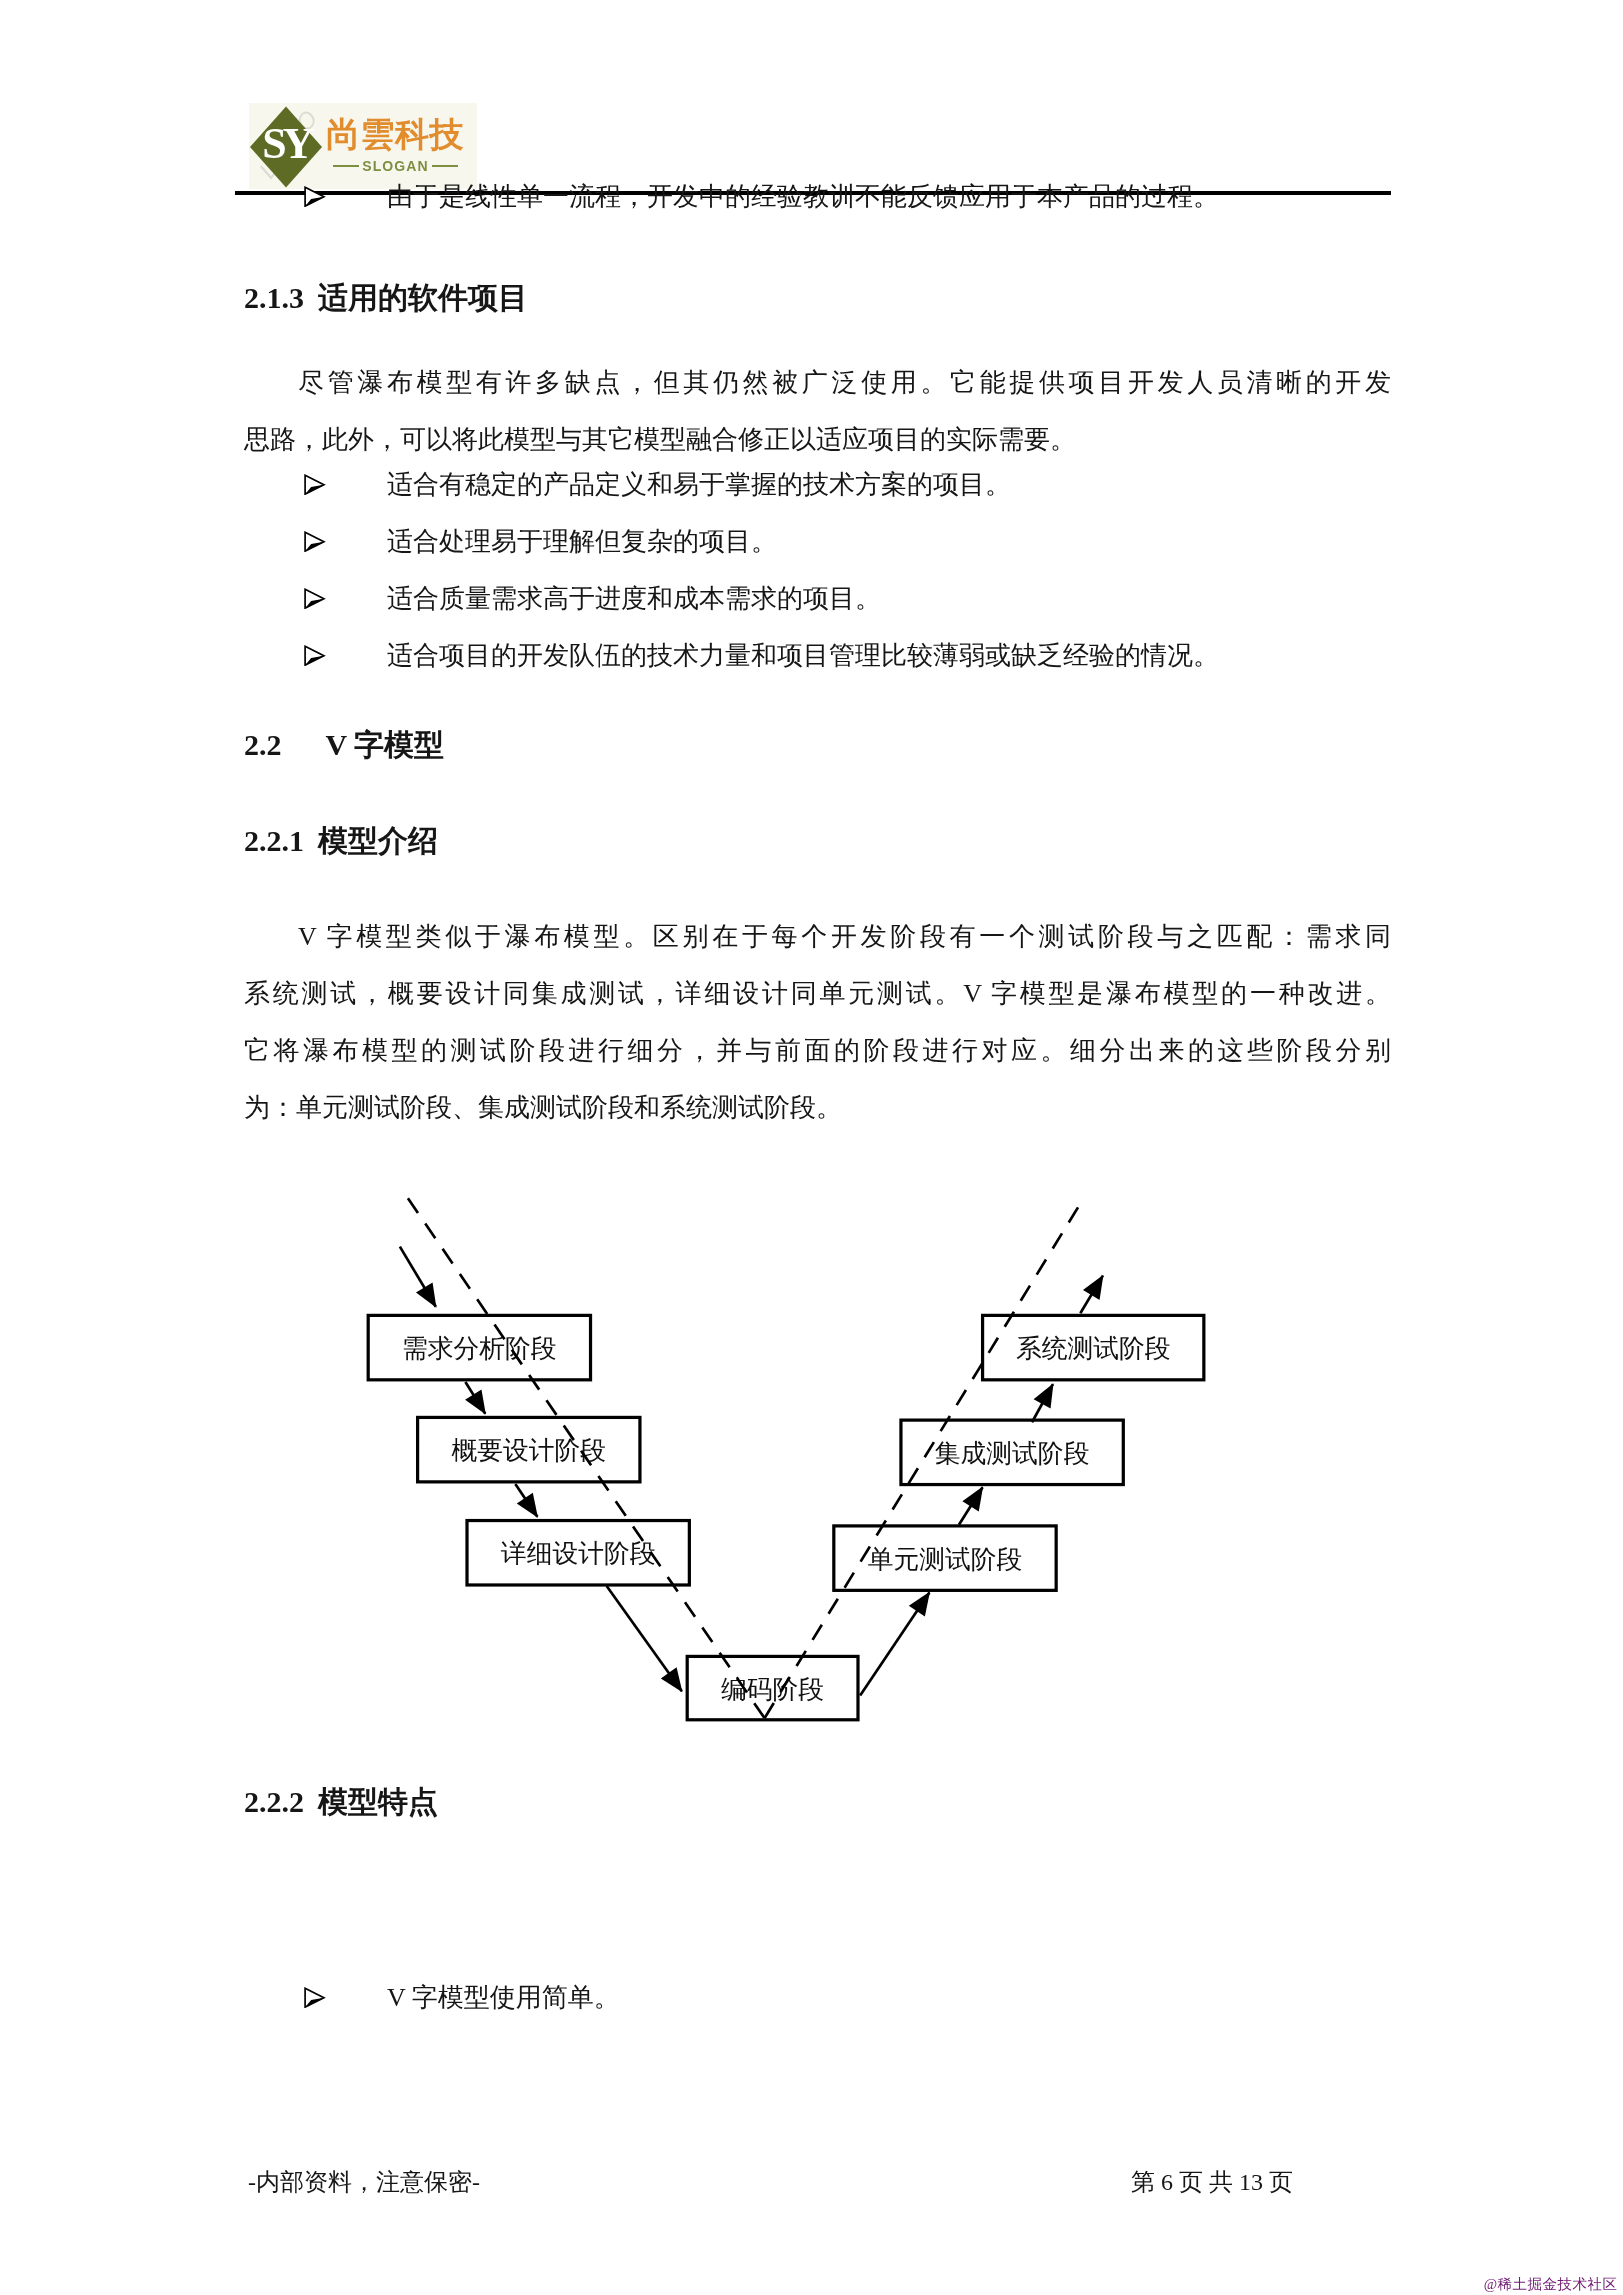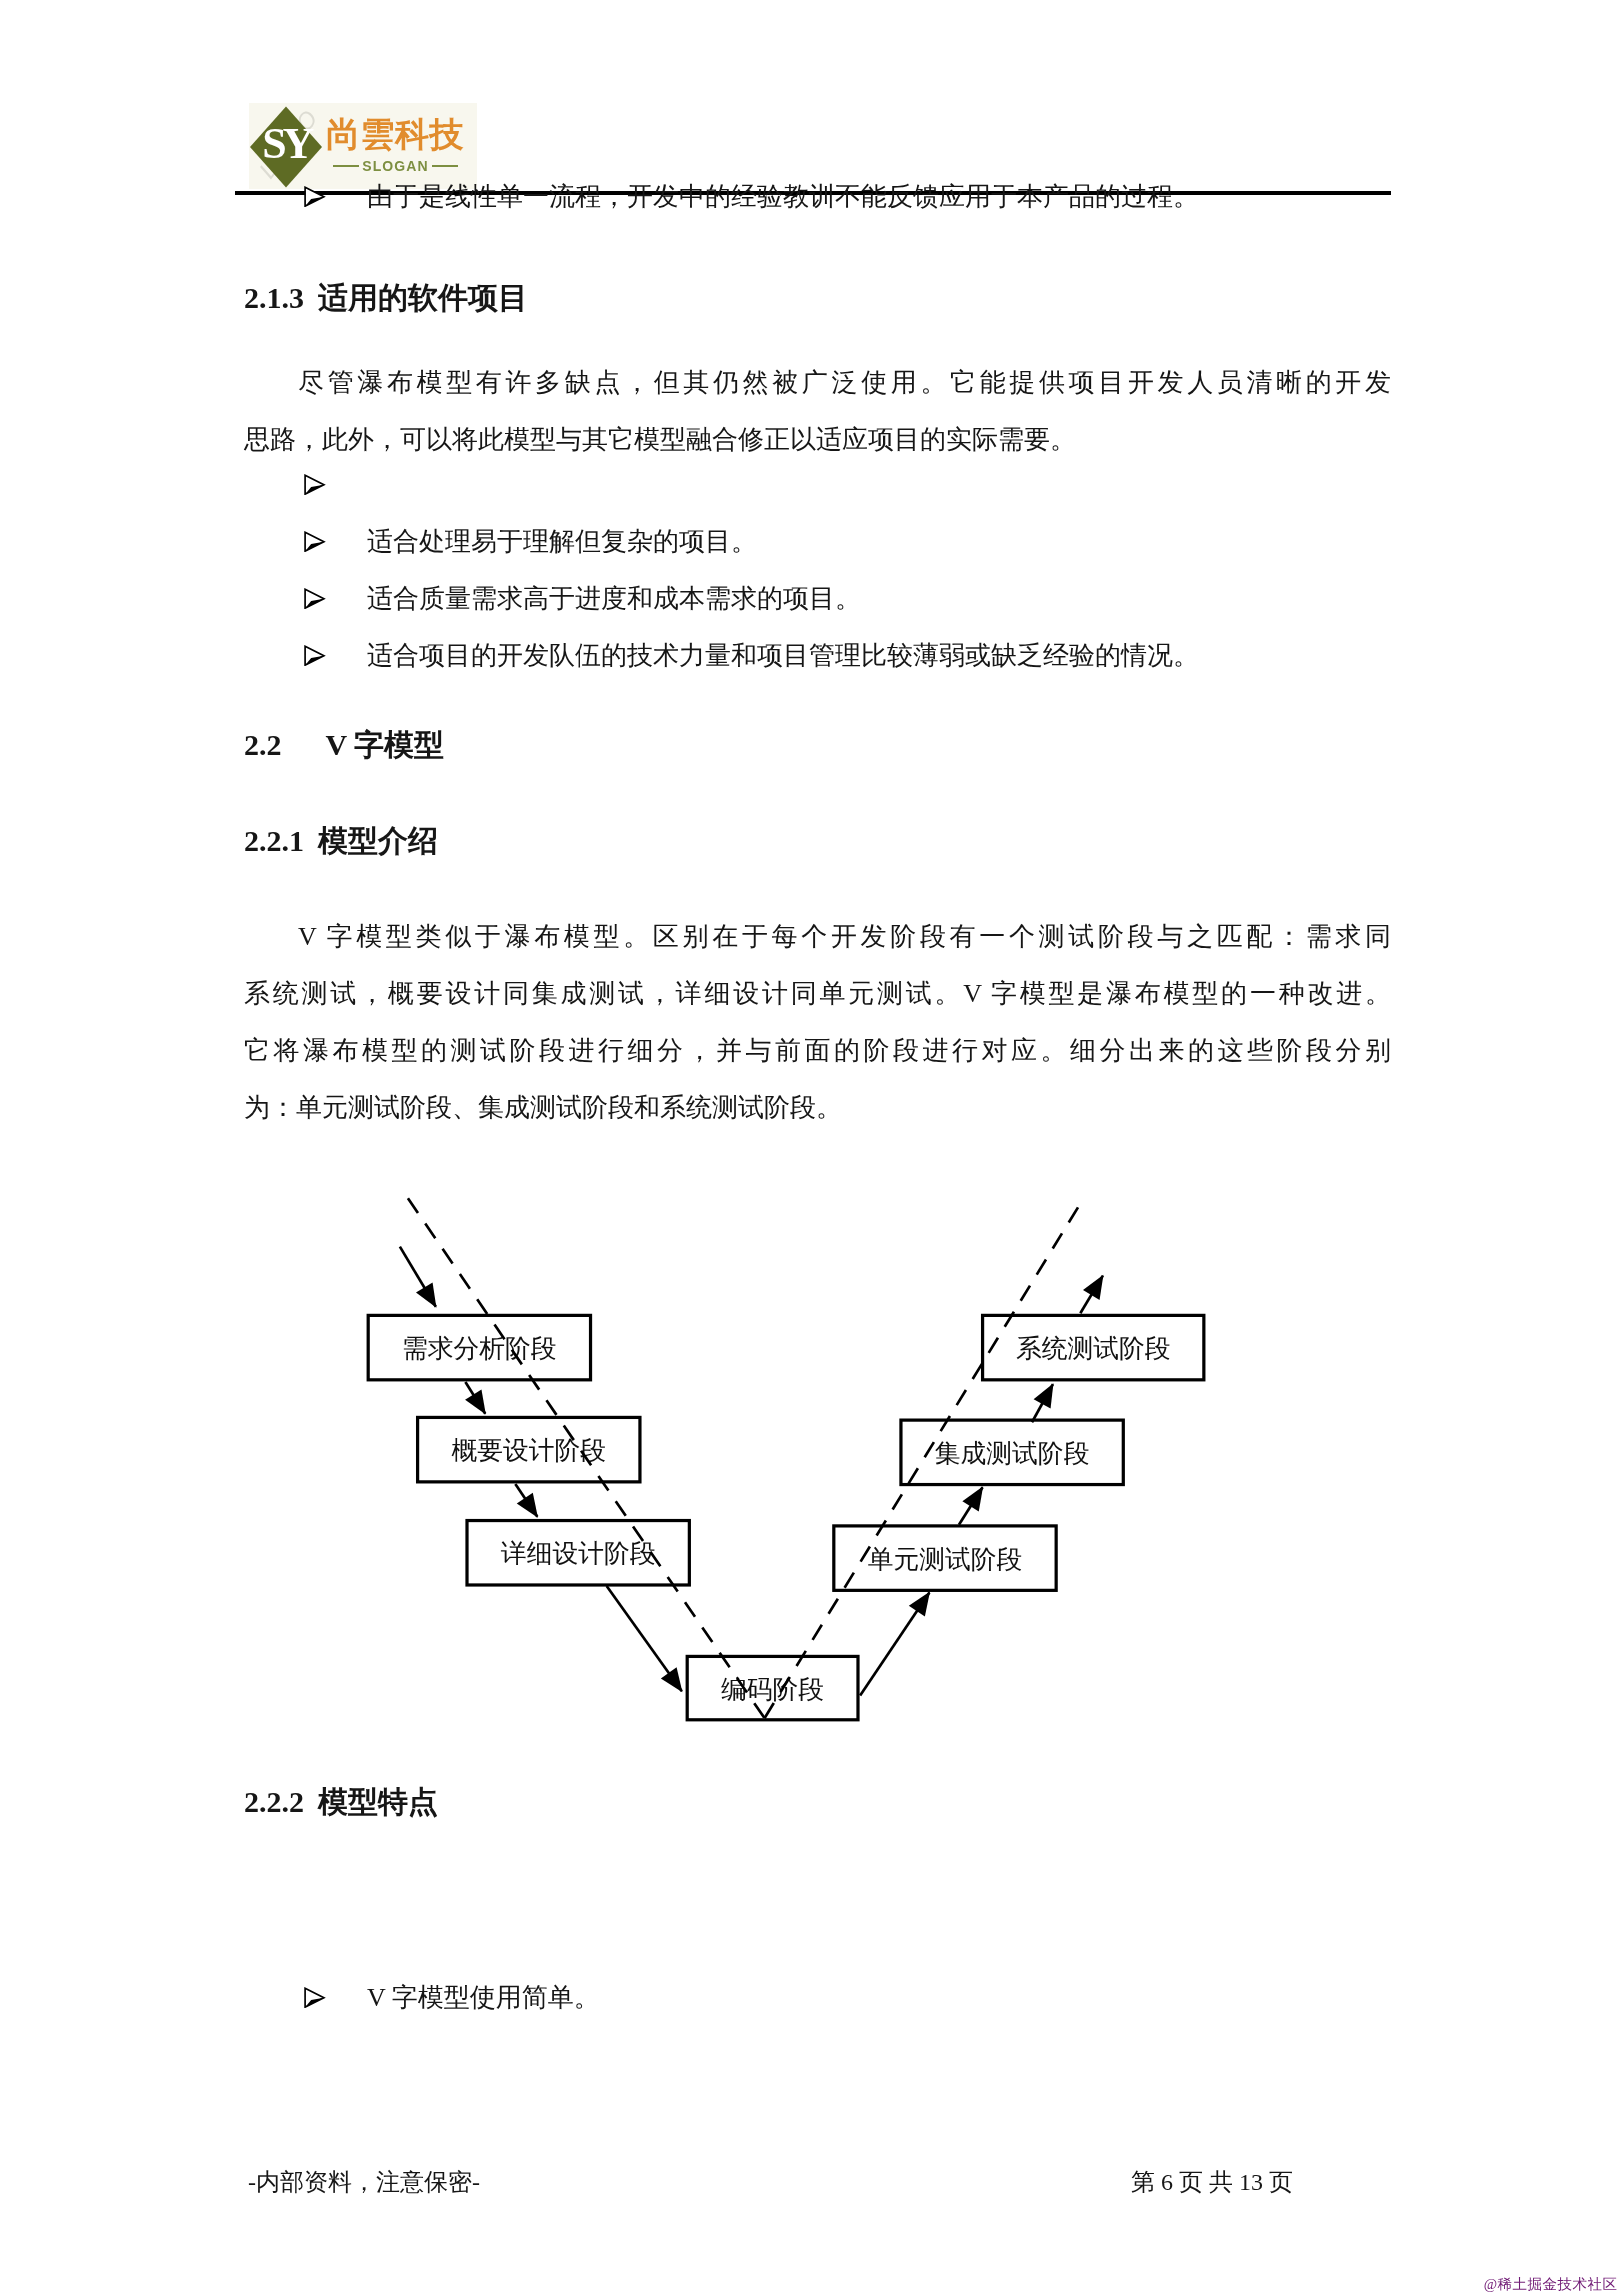--- a/index.html
+++ b/index.html
@@ -19,21 +19,21 @@
   .logo-slogan-row{left:84px;top:55px;width:125px;display:flex;align-items:center;}
   .slogan-line{height:1.6px;width:37px;background:#7d8f41;}
   .slogan-text{font-family:"Liberation Sans","DejaVu Sans",sans-serif;font-weight:bold;
     font-size:14px;color:#7d8f41;letter-spacing:1.1px;padding:0 3.2px;}
   .logo-faint{left:5.4px;top:64px;transform:rotate(-52deg);transform-origin:left top;
     font:italic 23.6px "Liberation Sans","DejaVu Sans",sans-serif;color:rgba(160,160,148,0.30);letter-spacing:3.2px;}
   .header-rule{left:235px;top:191px;width:1156px;height:3.8px;background:#000000;}
   
   .bullet-row{display:flex;align-items:center;}
   .bullet-icon{flex:0 0 auto;}
-  .bullet-text{margin-left:40px;font-size:26px;line-height:32px;white-space:nowrap;}
+  .bullet-text{margin-left:60px;font-size:26px;line-height:32px;white-space:nowrap;}
   .h-sub{font-weight:bold;font-size:30px;line-height:38px;white-space:nowrap;}
   .h-sub .h-num{margin-right:14px;}
   .h-main{font-weight:bold;font-size:30px;line-height:38px;white-space:nowrap;}
   .h-main .h-num{margin-right:44px;}
   .para{width:1147px;font-size:26px;}
   .para .ln{height:57px;line-height:57px;white-space:nowrap;}
   .para .just{white-space:normal;text-align:justify;text-align-last:justify;height:57px;line-height:57px;overflow:hidden;}
   .indent{padding-left:54px;}
   .blist .bullet-row{height:57px;}
   
@@ -80,20 +80,21 @@
   <div class="just indent">尽管瀑布模型有许多缺点，但其仍然被广泛使用。它能提供项目开发人员清晰的开发</div>
   <div class="ln">思路，此外，可以将此模型与其它模型融合修正以适应项目的实际需要。</div>
 </div>
 
 <div class="abs blist" style="left:302px;top:456px;">
   <div class="bullet-row">
     <svg class="bullet-icon" width="25" height="21.5" viewBox="0 0 36 32">
         <path d="M4 2 L32 16 L4 30 Z" fill="#ffffff" stroke="#000000" stroke-width="2.5"></path>
         <path d="M4 30 L32 16 L13 19.5 Z" fill="#000000"></path>
       </svg>
+    <span class="bullet-text">适合有稳定的产品定义和易于掌握的技术方案的项目。</span>
   </div>
   <div class="bullet-row">
     <svg class="bullet-icon" width="25" height="21.5" viewBox="0 0 36 32">
         <path d="M4 2 L32 16 L4 30 Z" fill="#ffffff" stroke="#000000" stroke-width="2.5"></path>
         <path d="M4 30 L32 16 L13 19.5 Z" fill="#000000"></path>
       </svg>
     <span class="bullet-text">适合处理易于理解但复杂的项目。</span>
   </div>
   <div class="bullet-row">
     <svg class="bullet-icon" width="25" height="21.5" viewBox="0 0 36 32">

